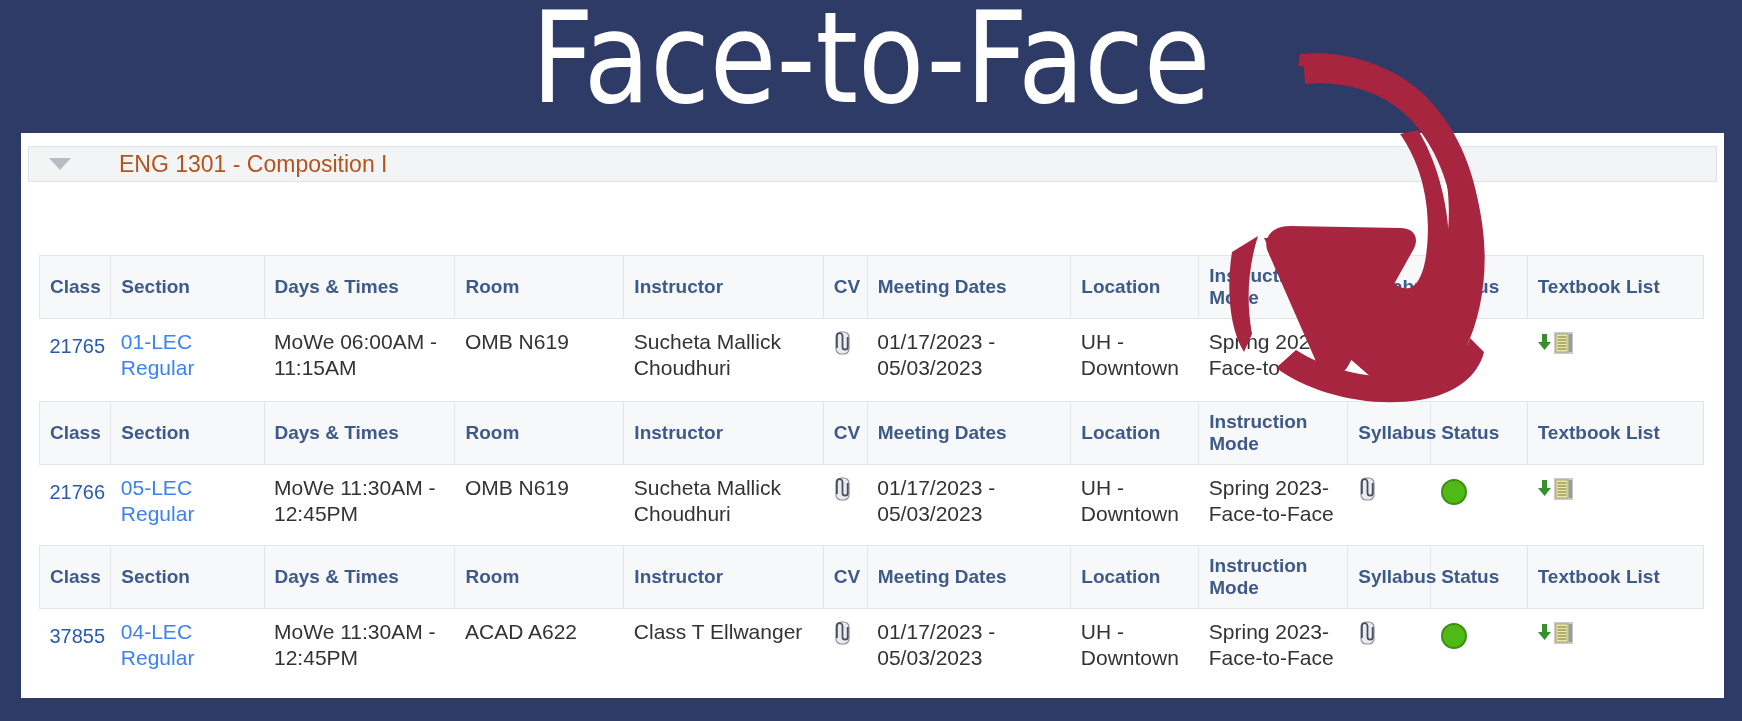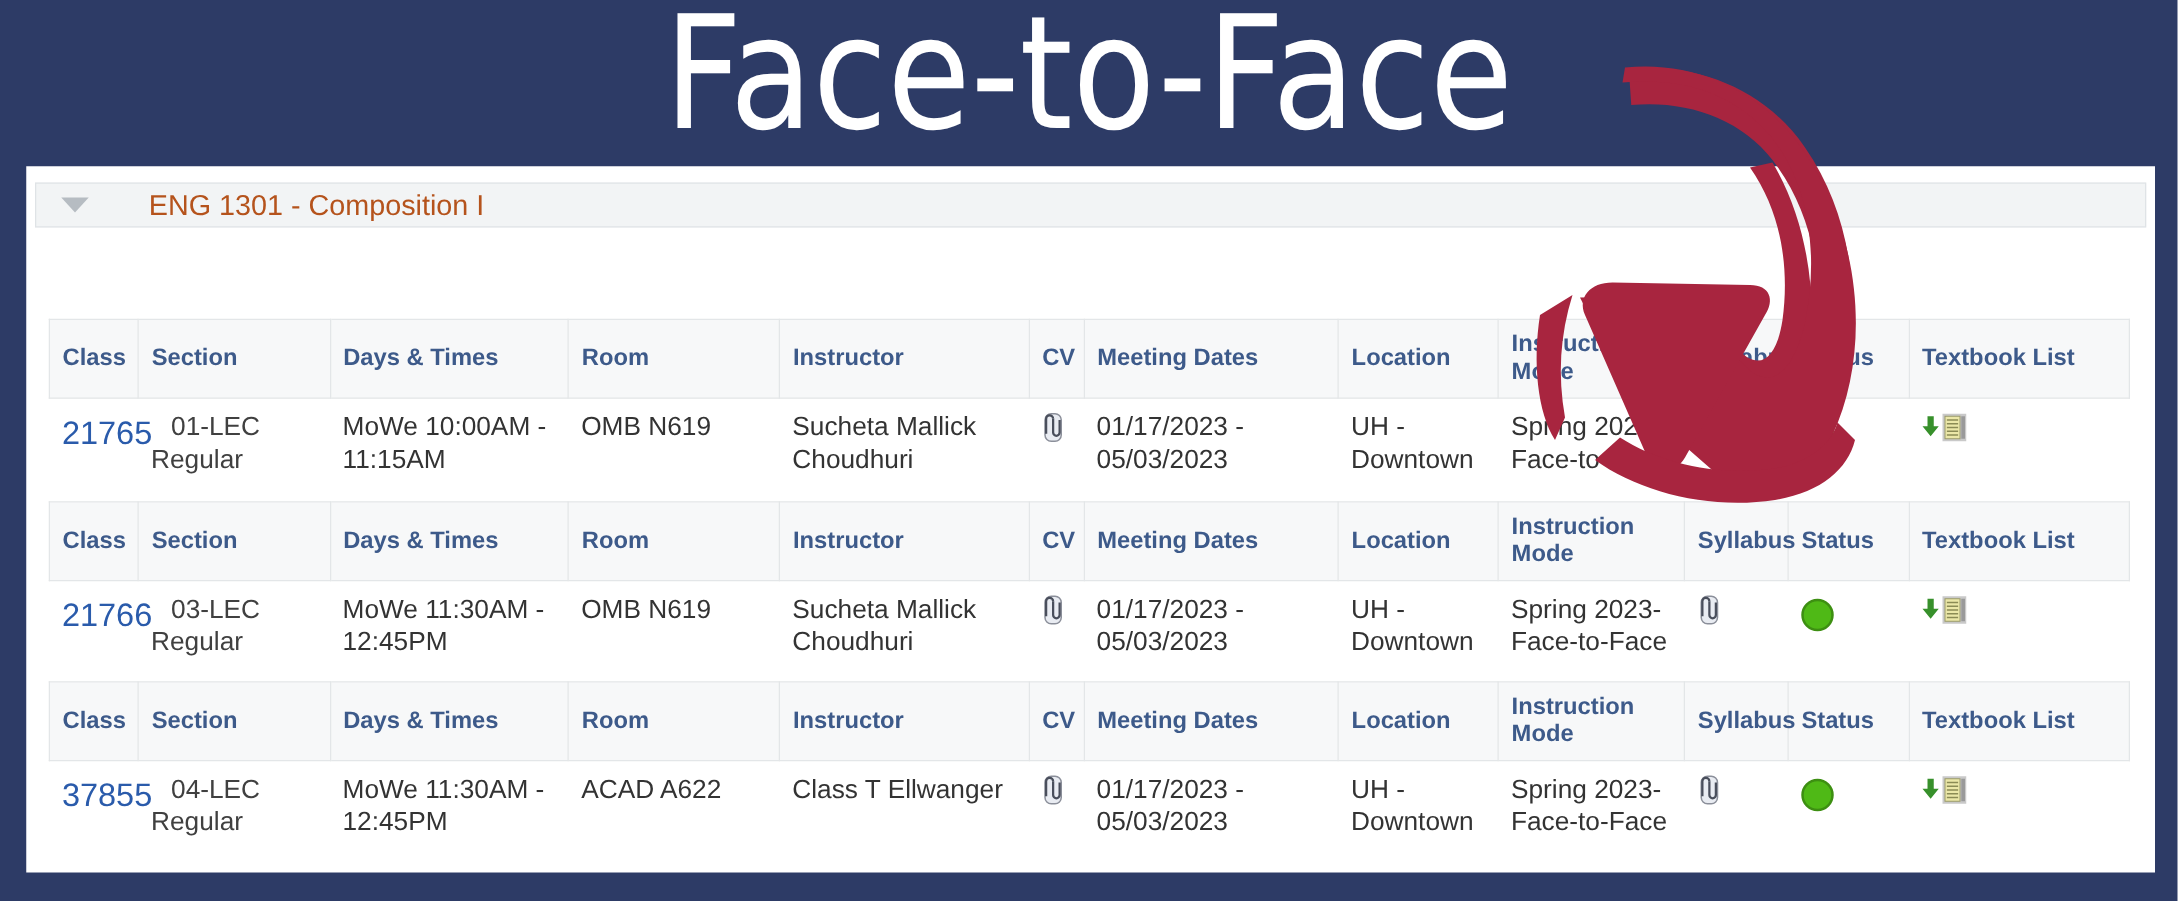--- a/index.html
+++ b/index.html
@@ -110,29 +110,28 @@
     font-size: 21px;
     font-weight: 400;
     text-align: left;
     padding: 10px 9px 12px 10px;
     vertical-align: top;
     line-height: 26px;
     font-family: "Liberation Sans", sans-serif;
   }
   td.class-cell {
     color: #2a5bab;
-    font-size: 26px;
+    font-size: 20px;
     padding-top: 14px;
   }
   td.section-cell a,
   .link {
-    color: #404040;
+    color: #3b82f6;
     text-decoration: none;
     cursor: pointer;
-    margin-left: 16px;
   }
   .cell-center { text-align: center; }
 
   
   col.c-class    { width: 68px; }
   col.c-section  { width: 146px; }
   col.c-days     { width: 182px; }
   col.c-room     { width: 161px; }
   col.c-instr    { width: 190px; }
   col.c-cv       { width: 42px; }
@@ -218,21 +217,21 @@
         <th>Status</th>
         <th>Textbook List</th>
       </tr>
     </thead>
     <tbody>
       <tr>
         <td class="class-cell">21765</td>
         <td class="section-cell">
           <span class="link">01-LEC Regular</span>
         </td>
-        <td>MoWe 10:00AM - 11:15AM</td>
+        <td>MoWe 06:00AM - 11:15AM</td>
         <td>OMB N619</td>
         <td>Sucheta Mallick Choudhuri</td>
         <td class="cell-center">
           <span class="clip-icon">
             <svg viewBox="0 0 19 24" width="19" height="24">
               <rect x="3" y="1" width="13" height="22" rx="5" fill="#e9ecf2" stroke="#8b8f9a" stroke-width="1.2"></rect>
               <path d="M9.5 5 v11 a2.6 2.6 0 0 0 5.2 0 V6" fill="none" stroke="#4a4f5c" stroke-width="1.8"></path>
               <path d="M9.5 5 a2.8 2.8 0 0 0 -5.6 0 v12" fill="none" stroke="#4a4f5c" stroke-width="1.8"></path>
             </svg>
           </span>
@@ -301,21 +300,21 @@
         <th>Instruction Mode</th>
         <th>Syllabus</th>
         <th>Status</th>
         <th>Textbook List</th>
       </tr>
     </thead>
     <tbody>
       <tr>
         <td class="class-cell">21766</td>
         <td class="section-cell">
-          <span class="link">03-LEC Regular</span>
+          <span class="link">05-LEC Regular</span>
         </td>
         <td>MoWe 11:30AM - 12:45PM</td>
         <td>OMB N619</td>
         <td>Sucheta Mallick Choudhuri</td>
         <td class="cell-center">
           <span class="clip-icon">
             <svg viewBox="0 0 19 24" width="19" height="24">
               <rect x="3" y="1" width="13" height="22" rx="5" fill="#e9ecf2" stroke="#8b8f9a" stroke-width="1.2"></rect>
               <path d="M9.5 5 v11 a2.6 2.6 0 0 0 5.2 0 V6" fill="none" stroke="#4a4f5c" stroke-width="1.8"></path>
               <path d="M9.5 5 a2.8 2.8 0 0 0 -5.6 0 v12" fill="none" stroke="#4a4f5c" stroke-width="1.8"></path>

